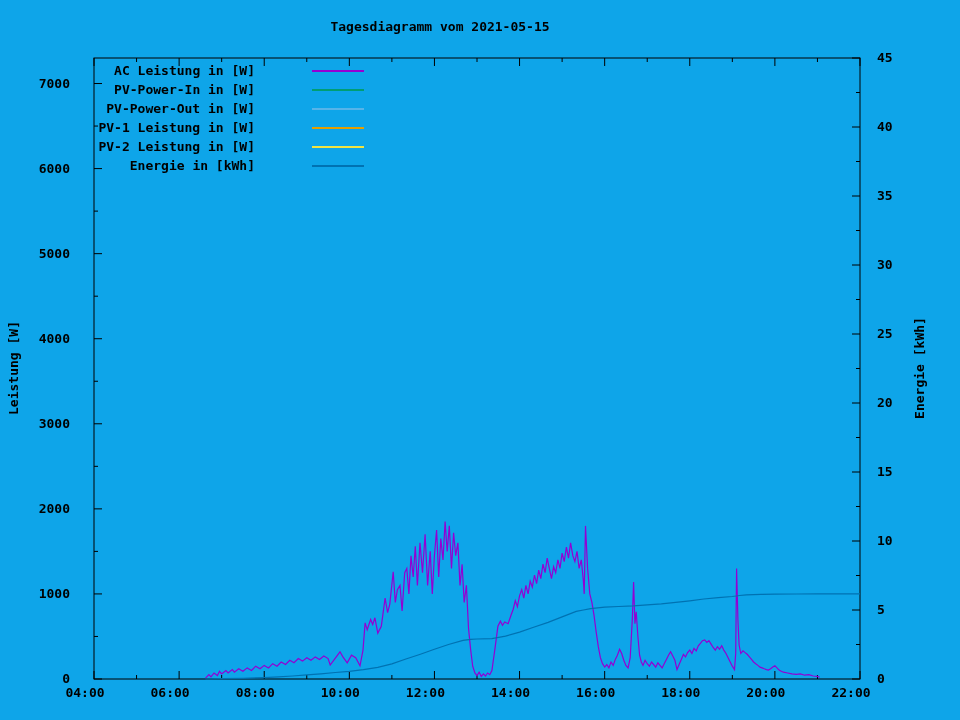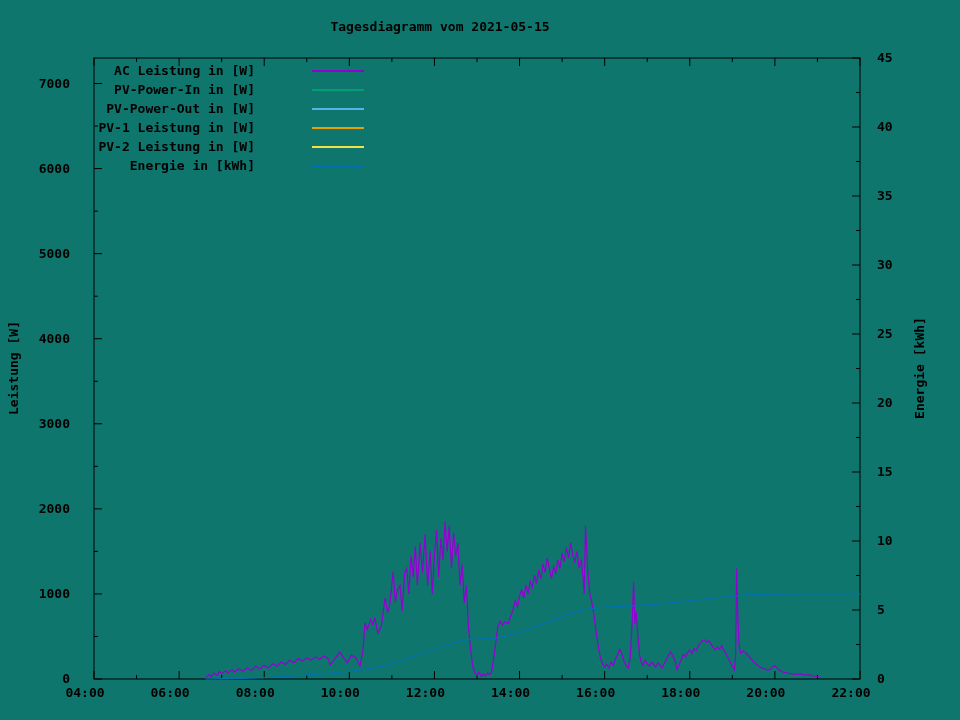--- a/index.html
+++ b/index.html
@@ -1,16 +1,16 @@
 <!DOCTYPE html>
 <html><head>
 <meta charset="utf-8">
 <style>
   html,body{margin:0;padding:0;background:#ffffff;}
-  #screen{position:relative;width:960px;height:720px;background:#0f766e;overflow:hidden;
+  #screen{position:relative;width:960px;height:720px;background:#0ea5e9;overflow:hidden;
           font-family:"DejaVu Sans Mono","Liberation Mono",monospace;}
   svg text{font-family:"DejaVu Sans Mono","Liberation Mono",monospace;font-size:13px;font-weight:bold;fill:#000;}
   .axis-stroke{stroke:#000;stroke-width:1;fill:none;}
 </style>
 </head>
 <body>
 
 <div id="screen">
   <svg id="chart" width="960" height="720" viewBox="0 0 960 720">
 

